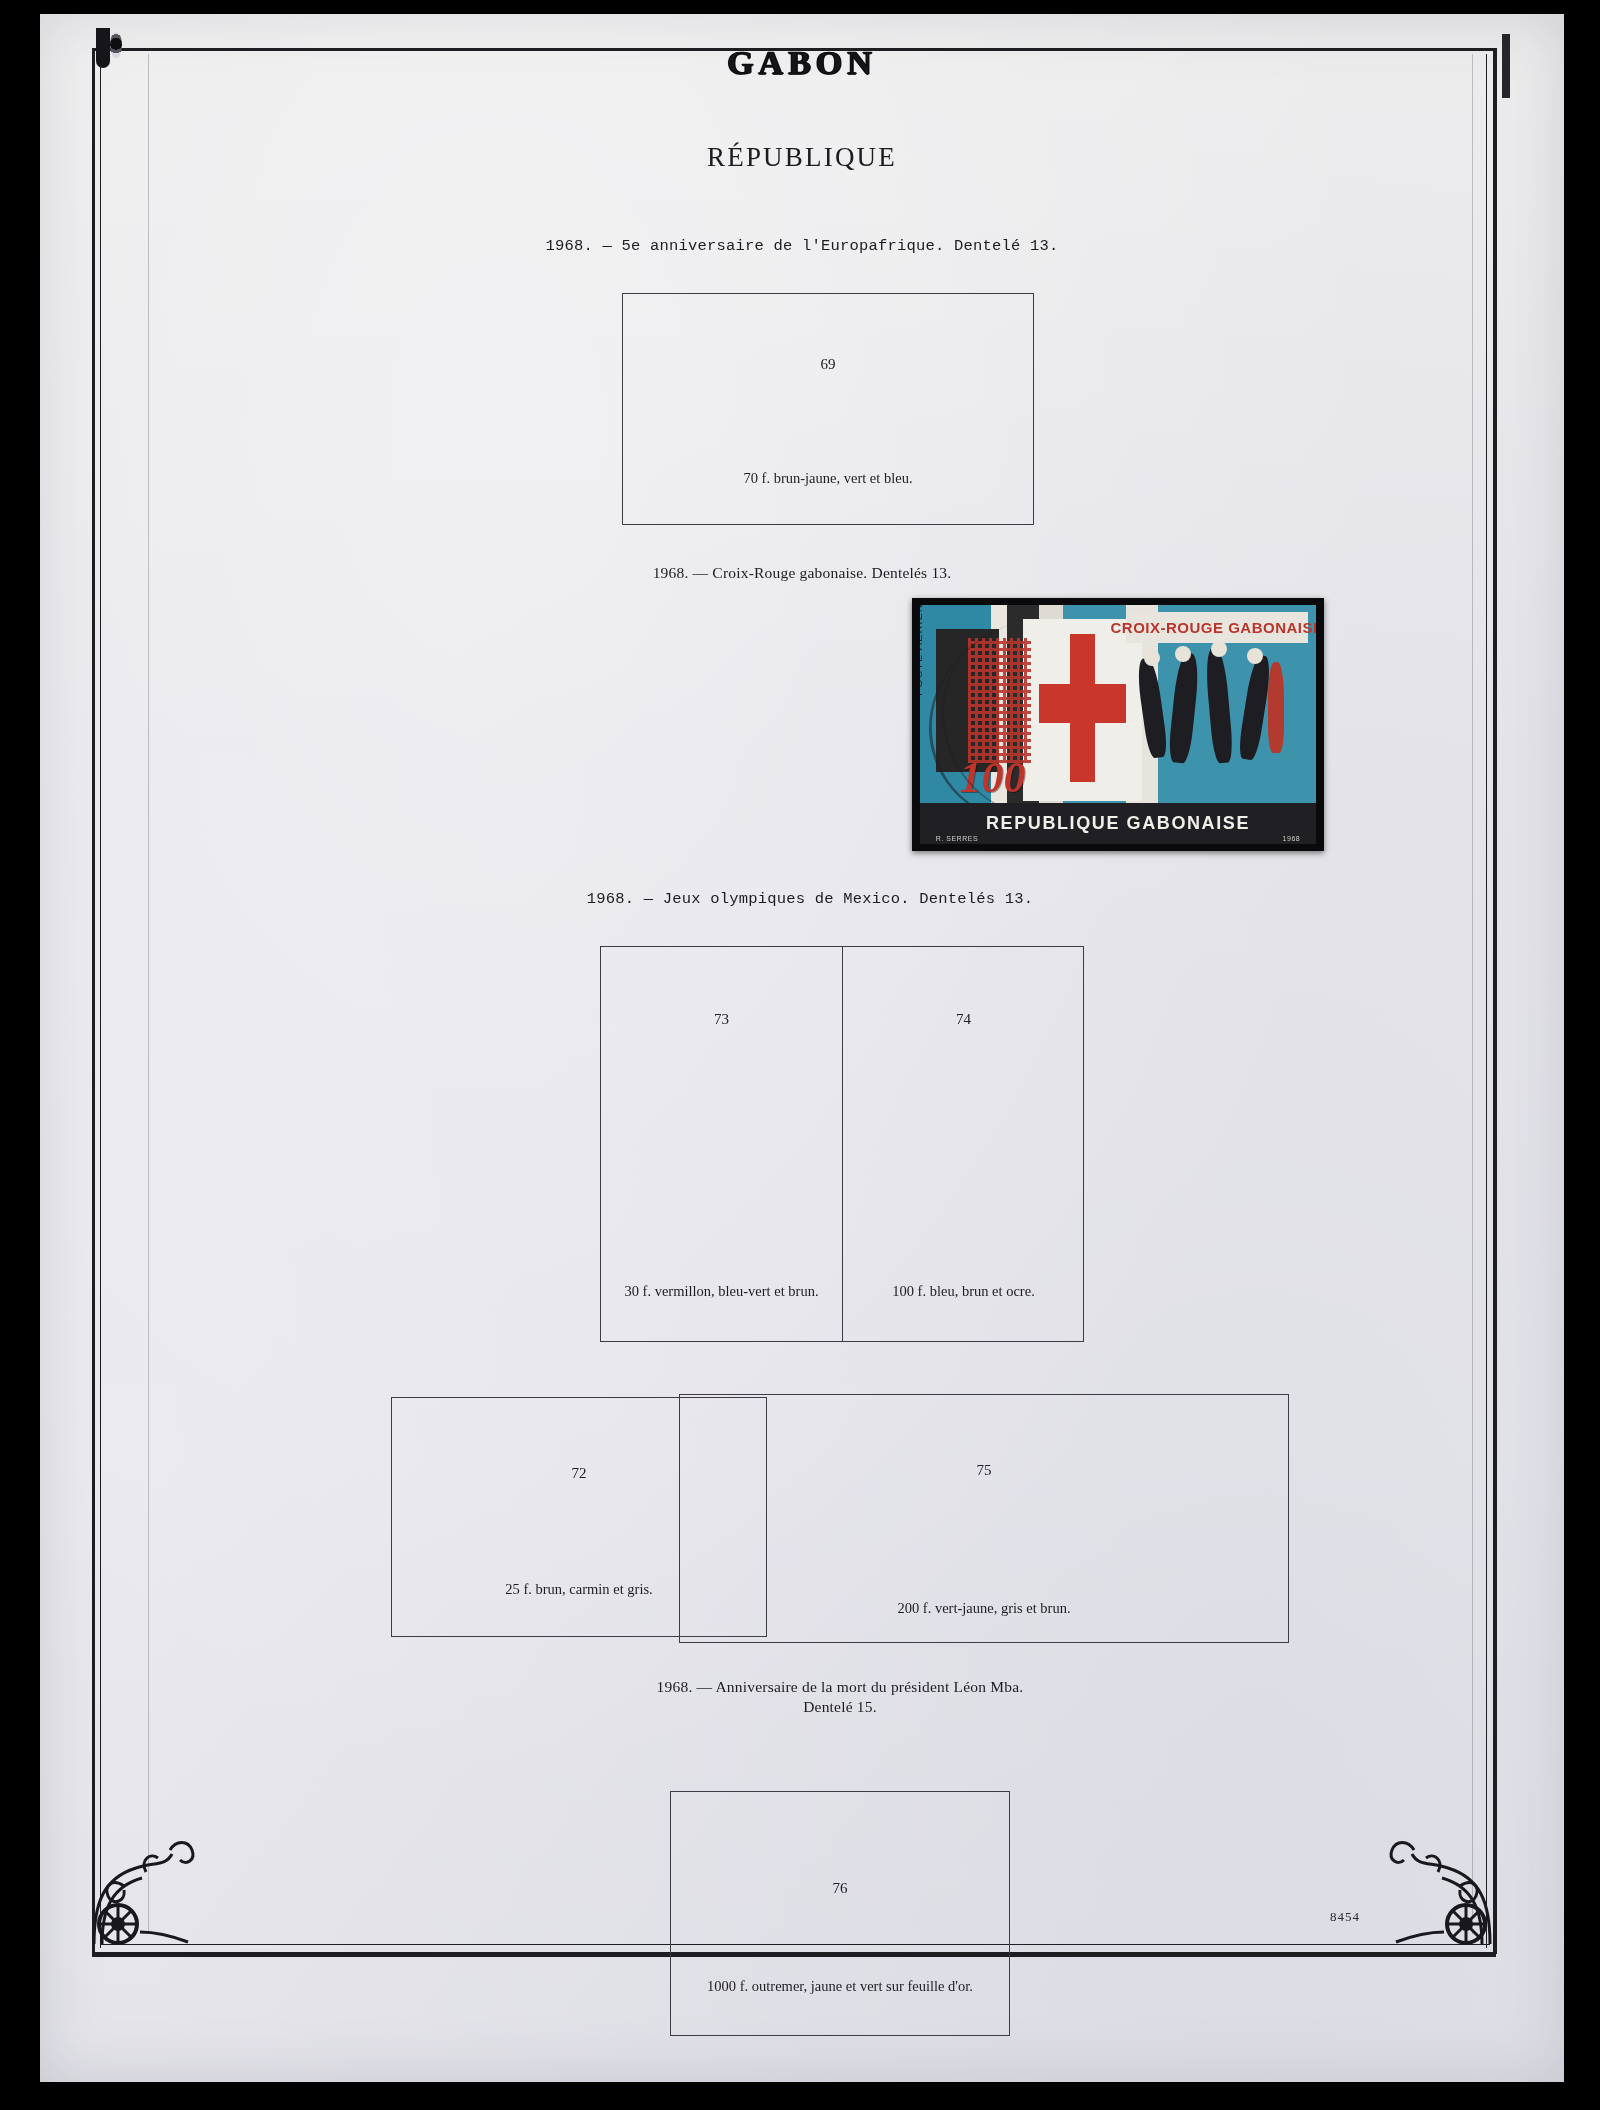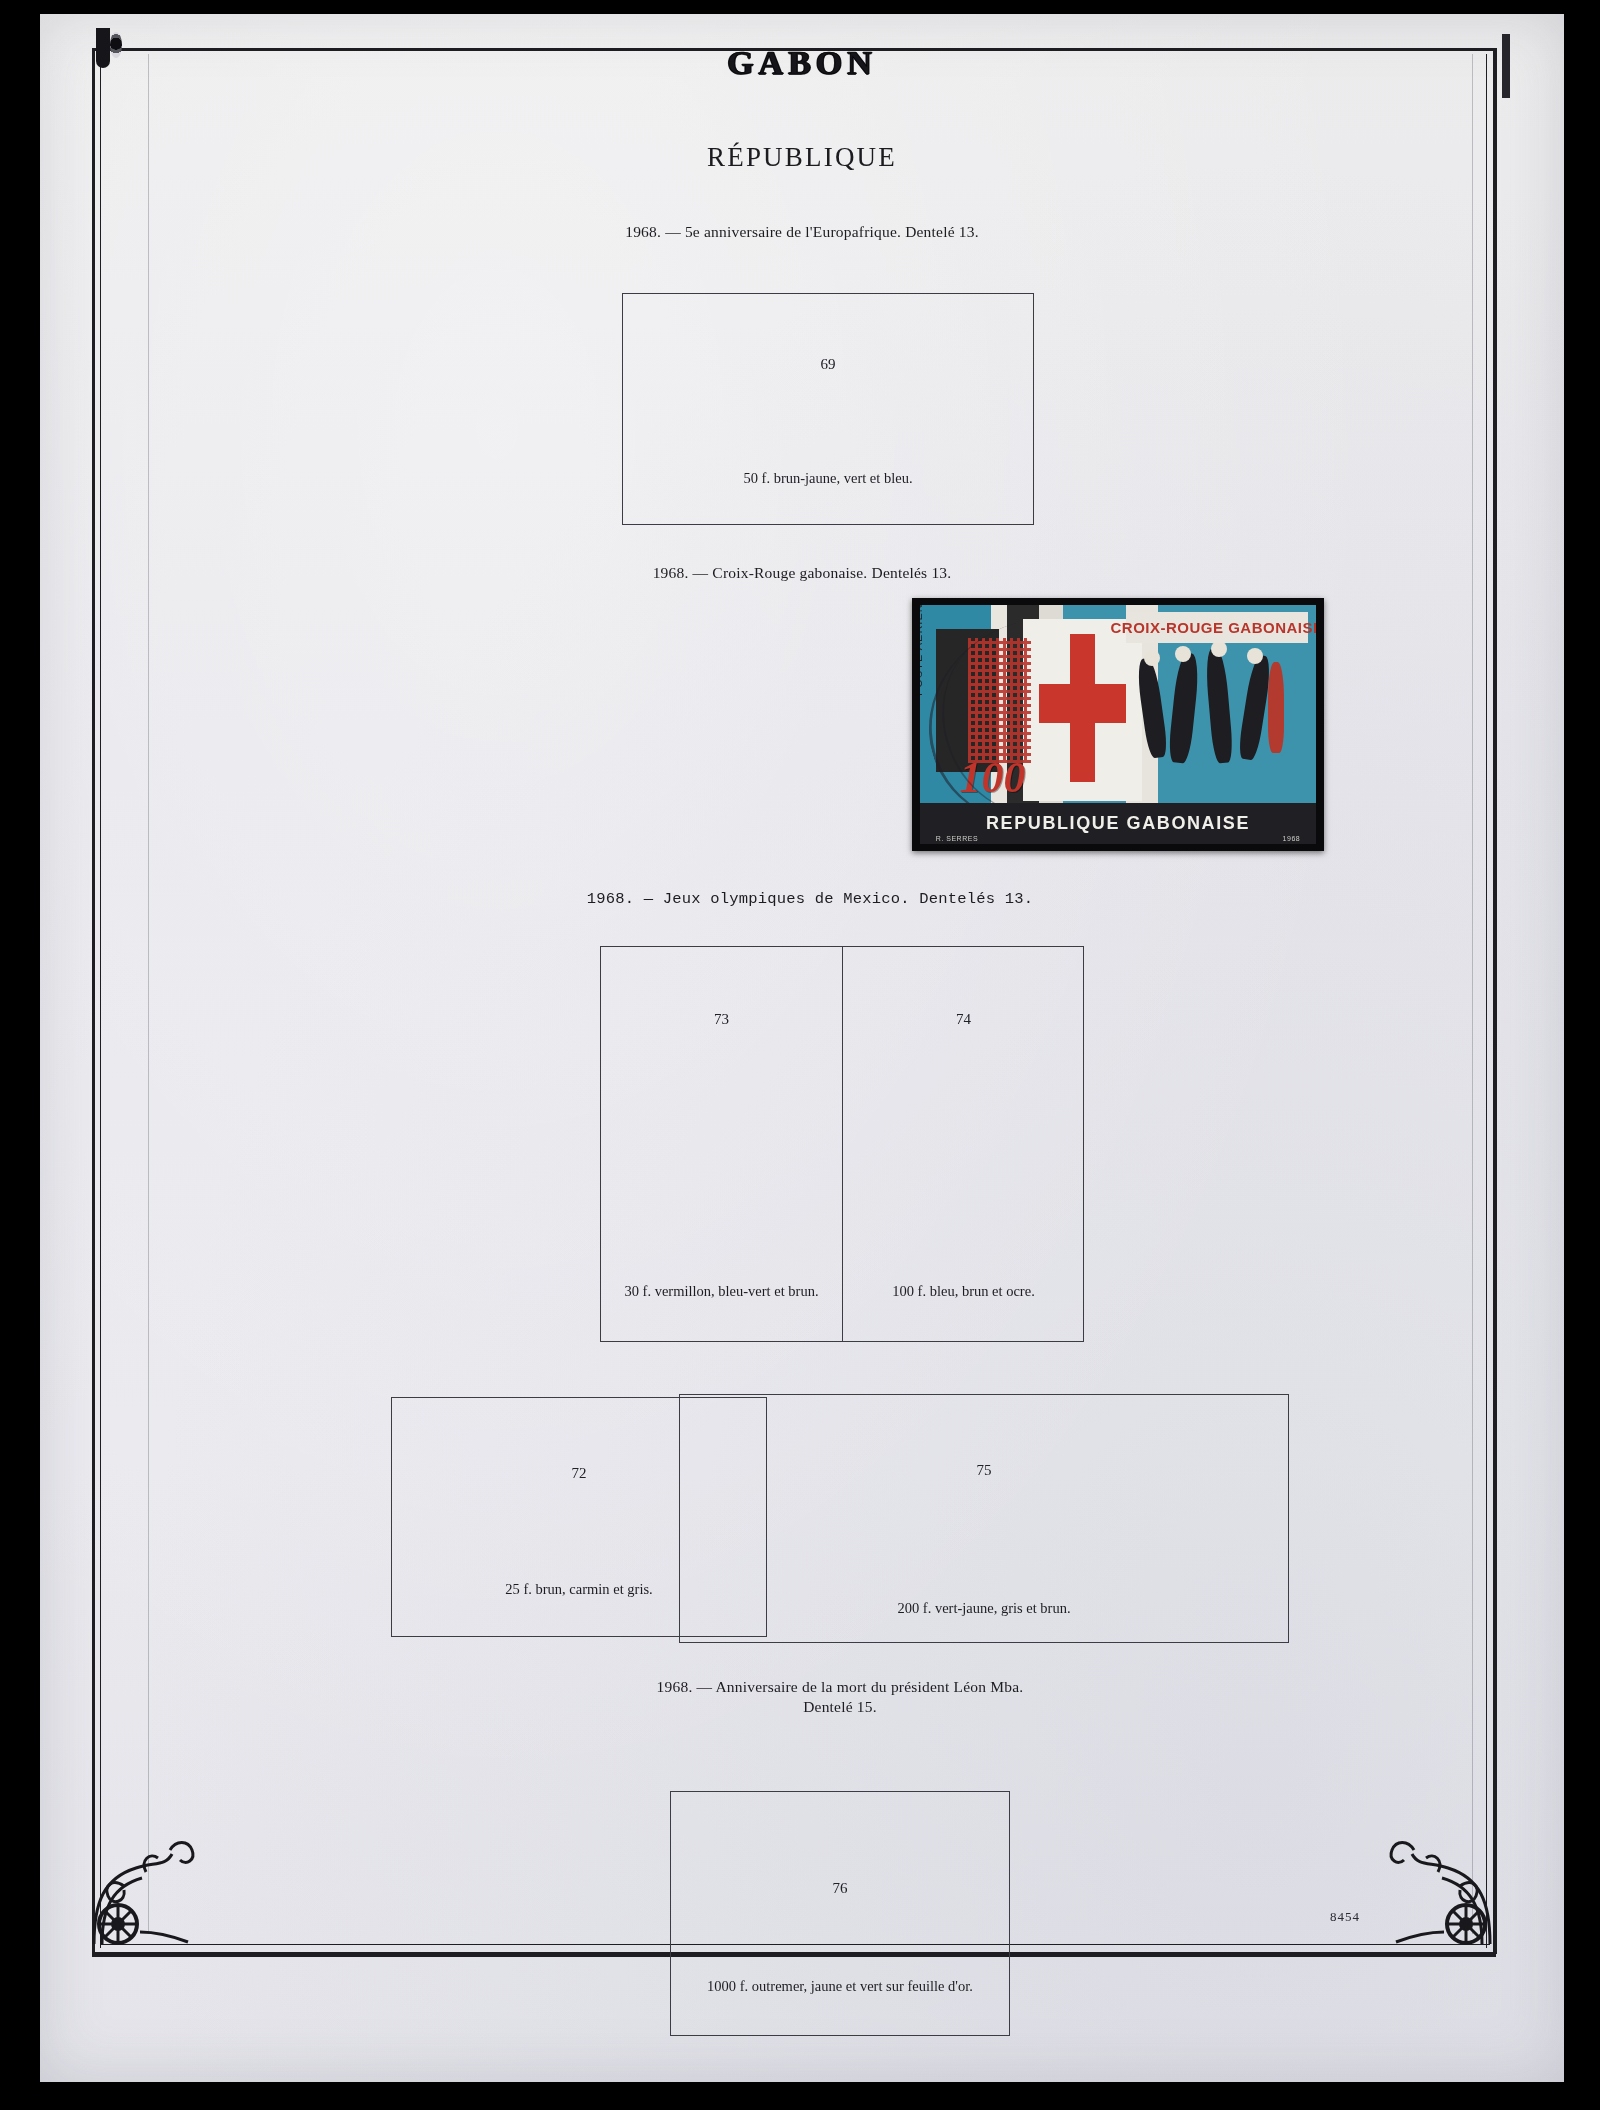--- a/index.html
+++ b/index.html
@@ -403,25 +403,25 @@
         <line x1="83" y1="79" x2="109" y2="105"></line>
         <line x1="109" y1="79" x2="83" y2="105"></line>
       </g>
       <path d="M74,100 C56,100 42,104 26,110" stroke="#18181d" stroke-width="3" fill="none"></path>
     </svg>
   </div>
 
   <div id="country-title">GABON</div>
   <div id="republic-title">RÉPUBLIQUE</div>
 
-  <div class="issue-heading" style="left:0; right:0; top:208px;">1968. — 5e anniversaire de l'Europafrique. Dentelé 13.</div>
+  <div class="issue-heading" style="left:0; right:0; top:222px;font-family:Liberation Mono, monospace;">1968. — 5e anniversaire de l'Europafrique. Dentelé 13.</div>
 
   <div class="slot" style="left:582px; top:254px; width:412px; height:232px;">
     <div class="slot-number" style="top:62px;">69</div>
-    <div class="slot-caption" style="top:175px;">50 f. brun-jaune, vert et bleu.</div>
+    <div class="slot-caption" style="top:175px;">70 f. brun-jaune, vert et bleu.</div>
   </div>
 
   <div class="issue-heading" style="left:0; right:0; top:549px;">1968. — Croix-Rouge gabonaise. Dentelés 13.</div>
 
 
   <div id="mounted-stamp">
     <div id="stamp-face">
       <div id="stamp-sky"></div>
       <div id="stamp-dark-block"></div>
       <div id="stamp-white-panel"></div>

